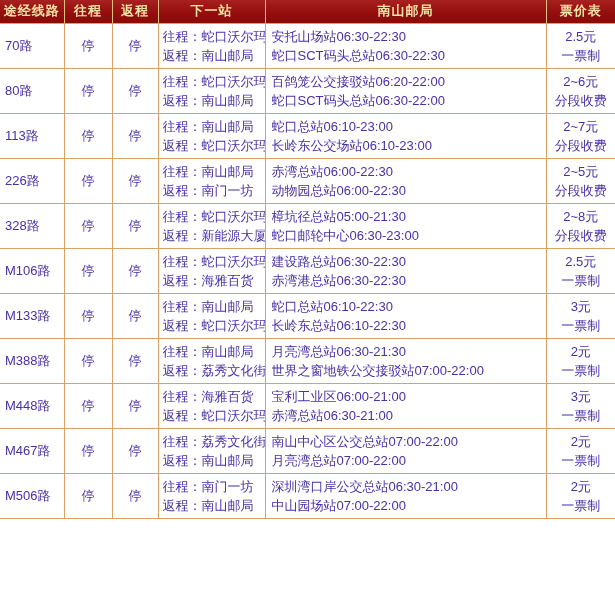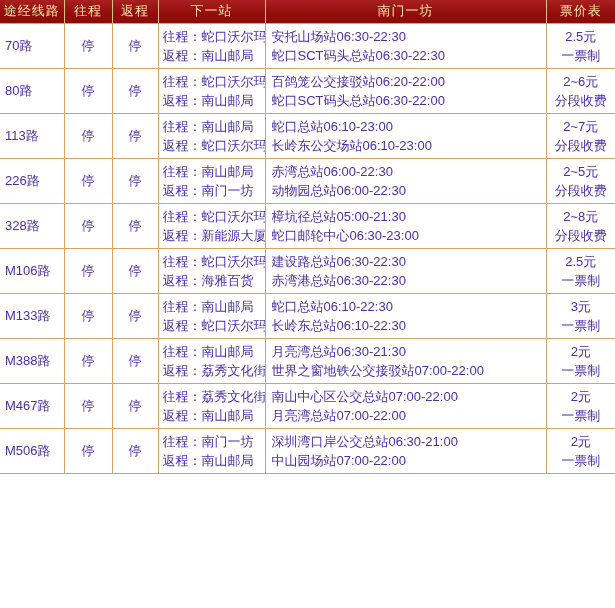--- a/index.html
+++ b/index.html
@@ -18,21 +18,21 @@
     border-collapse: collapse;
     table-layout: fixed;
     width: 615px;
   }
   
   thead tr { height: 23px; }
   thead th {
     background: linear-gradient(180deg, #a82020 0%, #920d0d 60%, #8c0a0a 100%);
     color: #f2e2a6;
     font-size: 13px;
-    font-weight: normal;
+    font-weight: bold;
     text-align: center;
     vertical-align: middle;
     border-right: 1px solid #dcc083;
     border-bottom: 1px solid #d8a266;
     padding: 0;
     letter-spacing: 1px;
   }
   thead th:last-child { border-right: none; }
   
   tbody tr { height: 45px; }
@@ -66,21 +66,21 @@
       <col style="width:107px">
       <col style="width:281px">
       <col style="width:69px">
     </colgroup>
     <thead>
       <tr>
         <th>途经线路</th>
         <th>往程</th>
         <th>返程</th>
         <th>下一站</th>
-        <th>南门一坊</th>
+        <th>南山邮局</th>
         <th>票价表</th>
       </tr>
     </thead>
     <tbody id="table-body">
   <tr>
     <td class="c-route">70路</td>
     <td class="c-status">停</td>
     <td class="c-status">停</td>
     <td class="c-next">
       <div>往程：蛇口沃尔玛</div>
@@ -217,20 +217,37 @@
       <div>月亮湾总站06:30-21:30</div>
       <div>世界之窗地铁公交接驳站07:00-22:00</div>
     </td>
     <td class="c-fare">
       <div>2元</div>
       <div>一票制</div>
     </td>
   </tr>
 
 
+  <tr>
+    <td class="c-route">M448路</td>
+    <td class="c-status">停</td>
+    <td class="c-status">停</td>
+    <td class="c-next">
+      <div>往程：海雅百货</div>
+      <div>返程：蛇口沃尔玛</div>
+    </td>
+    <td class="c-time">
+      <div>宝利工业区06:00-21:00</div>
+      <div>赤湾总站06:30-21:00</div>
+    </td>
+    <td class="c-fare">
+      <div>3元</div>
+      <div>一票制</div>
+    </td>
+  </tr>
 
   <tr>
     <td class="c-route">M467路</td>
     <td class="c-status">停</td>
     <td class="c-status">停</td>
     <td class="c-next">
       <div>往程：荔秀文化街</div>
       <div>返程：南山邮局</div>
     </td>
     <td class="c-time">

